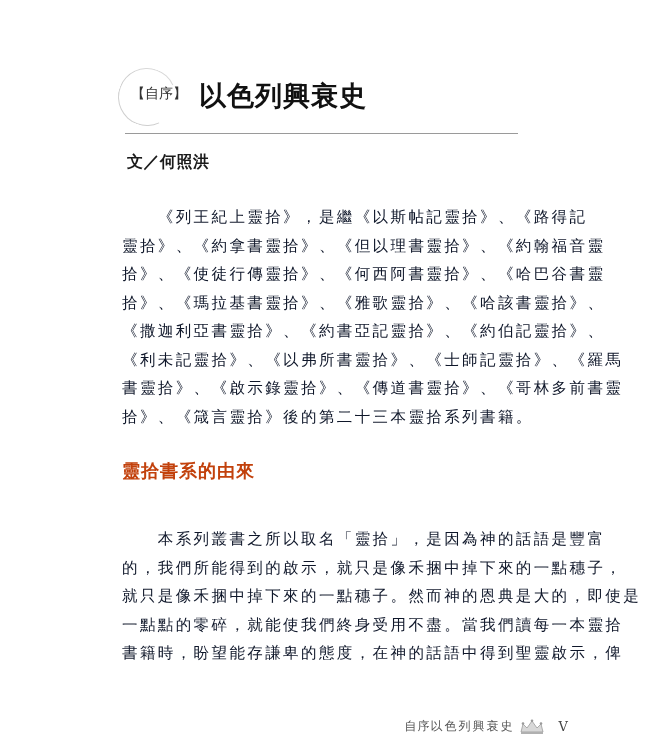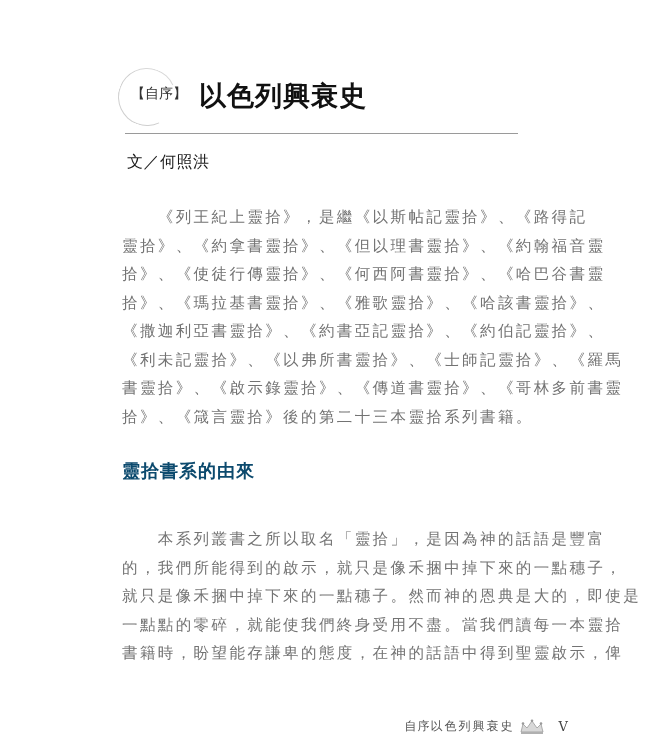--- a/index.html
+++ b/index.html
@@ -59,49 +59,49 @@
       top: 117px;
       width: 393px;
       height: 1px;
       background: #9a9a9a;
     }
     .byline {
       position: absolute;
       left: 127px;
       top: 136px;
       font-size: 16px;
-      font-weight: normal;
+      font-weight: bold;
       color: #1a1a1a;
       white-space: nowrap;
       letter-spacing: 0.5px;
     }
     
     .para {
       position: absolute;
       left: 122px;
       width: 412px;
       font-size: 15.5px;
       line-height: 28.5px;
-      color: #737373;
+      color: #0f172a;
     }
     .para-line {
       display: block;
       white-space: nowrap;
       letter-spacing: 2.4px;
       height: 28.5px;
     }
     .para-1 { top: 187px; }
     .para-2 { top: 509px; }
     .subheading {
       position: absolute;
       left: 122px;
       top: 443px;
       font-size: 18px;
       font-weight: bold;
-      color: #0c4a6e;
+      color: #c2410c;
       white-space: nowrap;
       letter-spacing: 1px;
     }
     
     .footer {
       position: absolute;
       right: 82px;
       top: 702px;
       display: flex;
       align-items: center;

